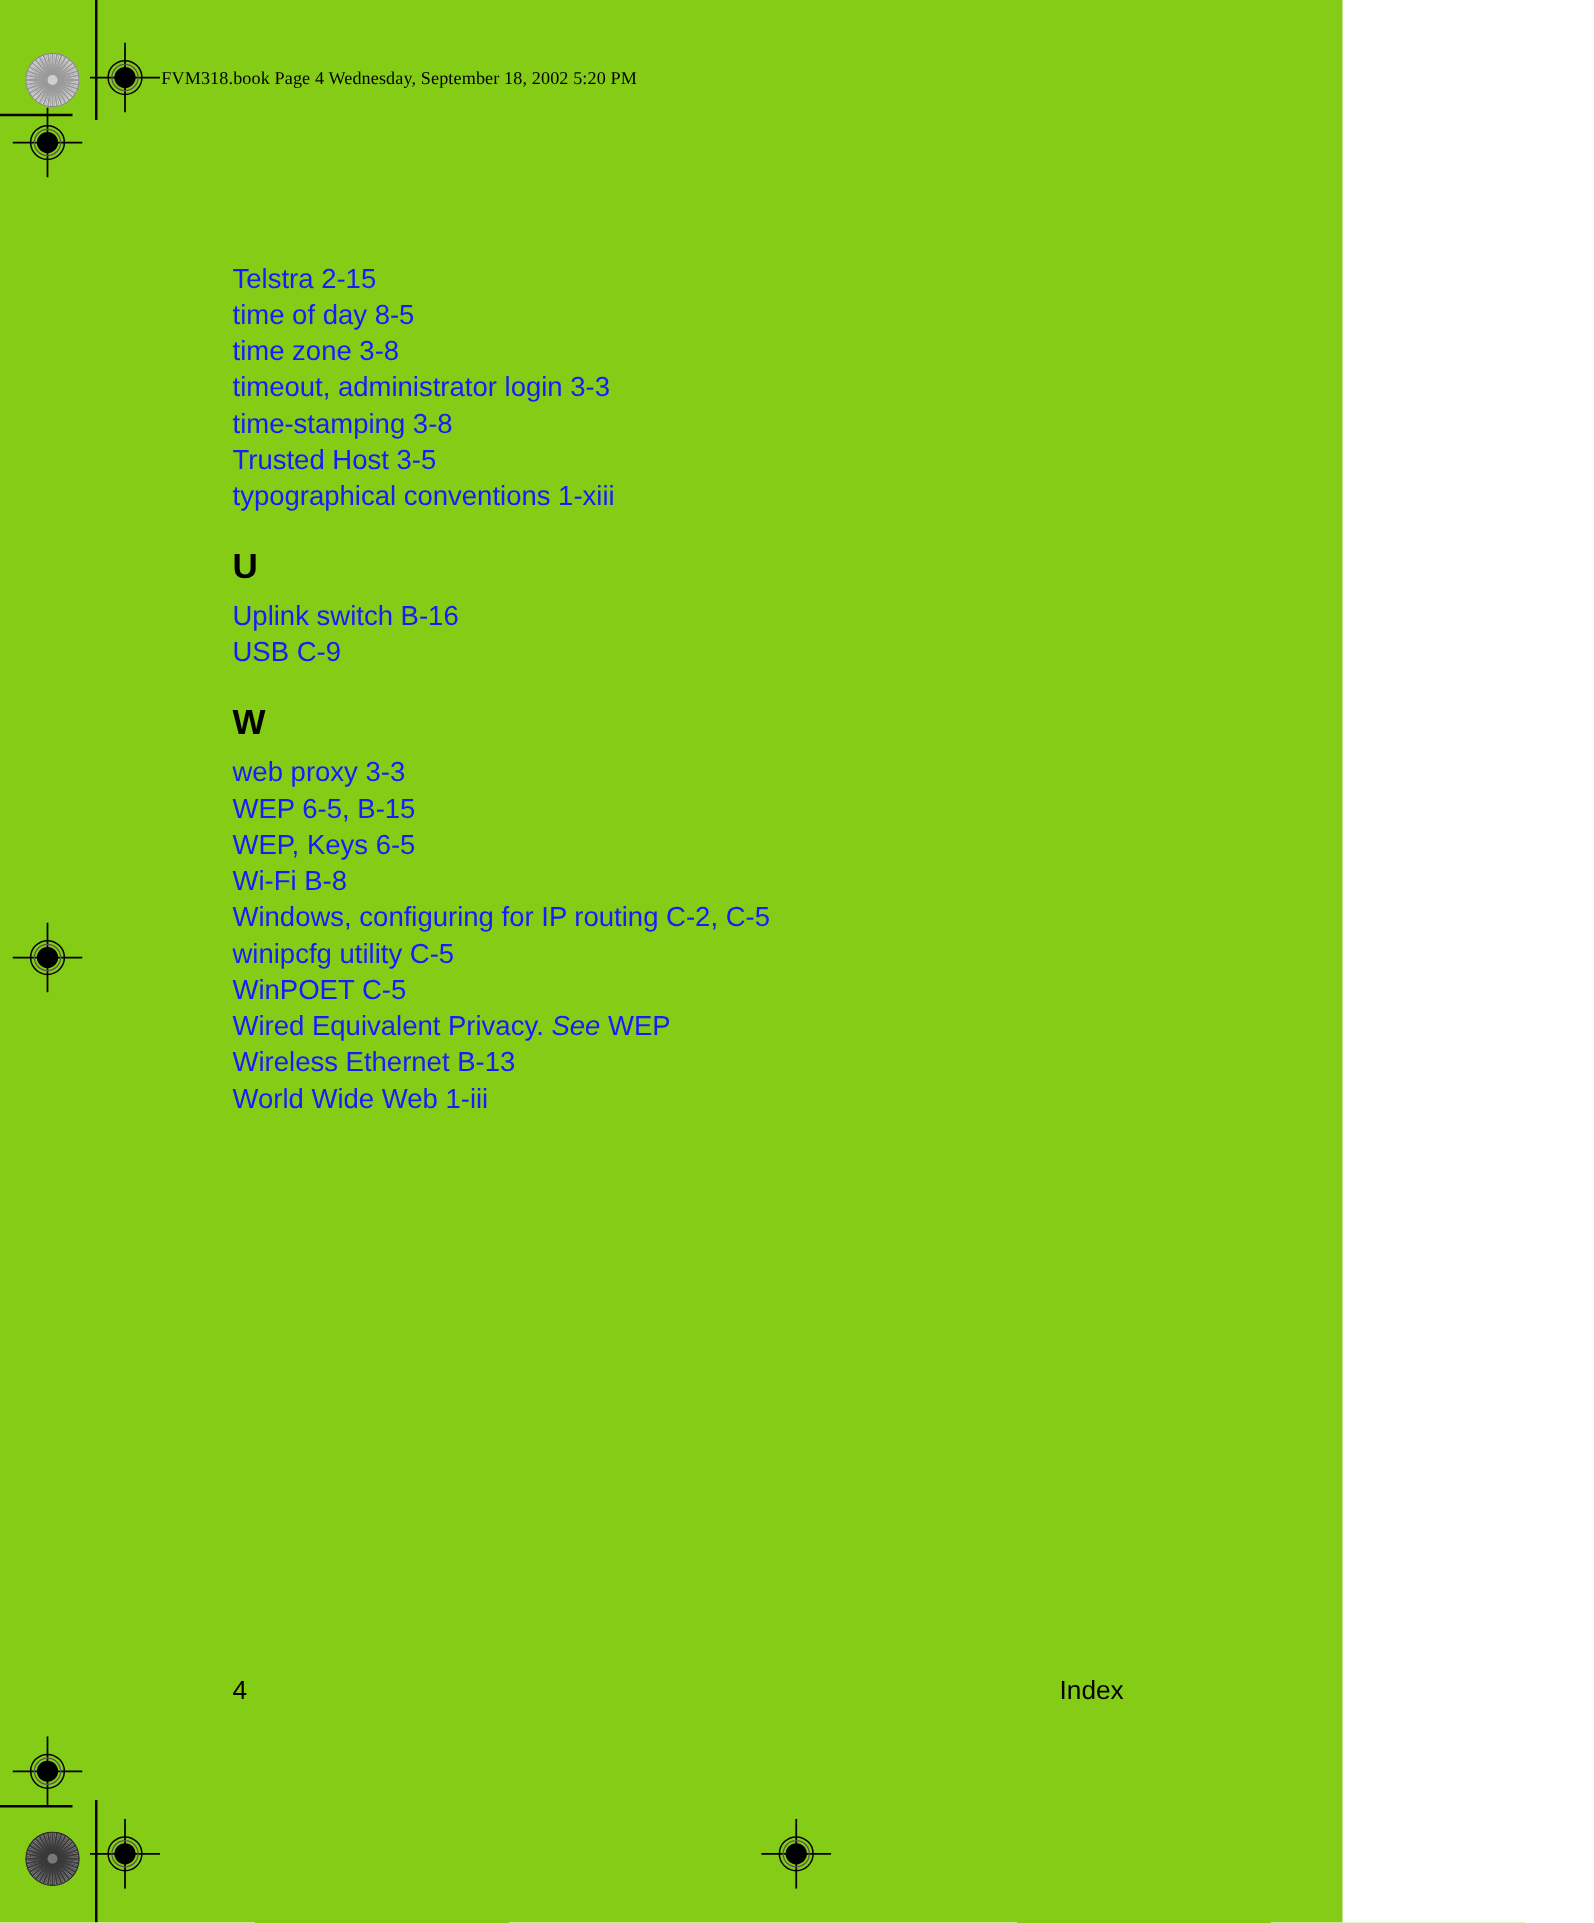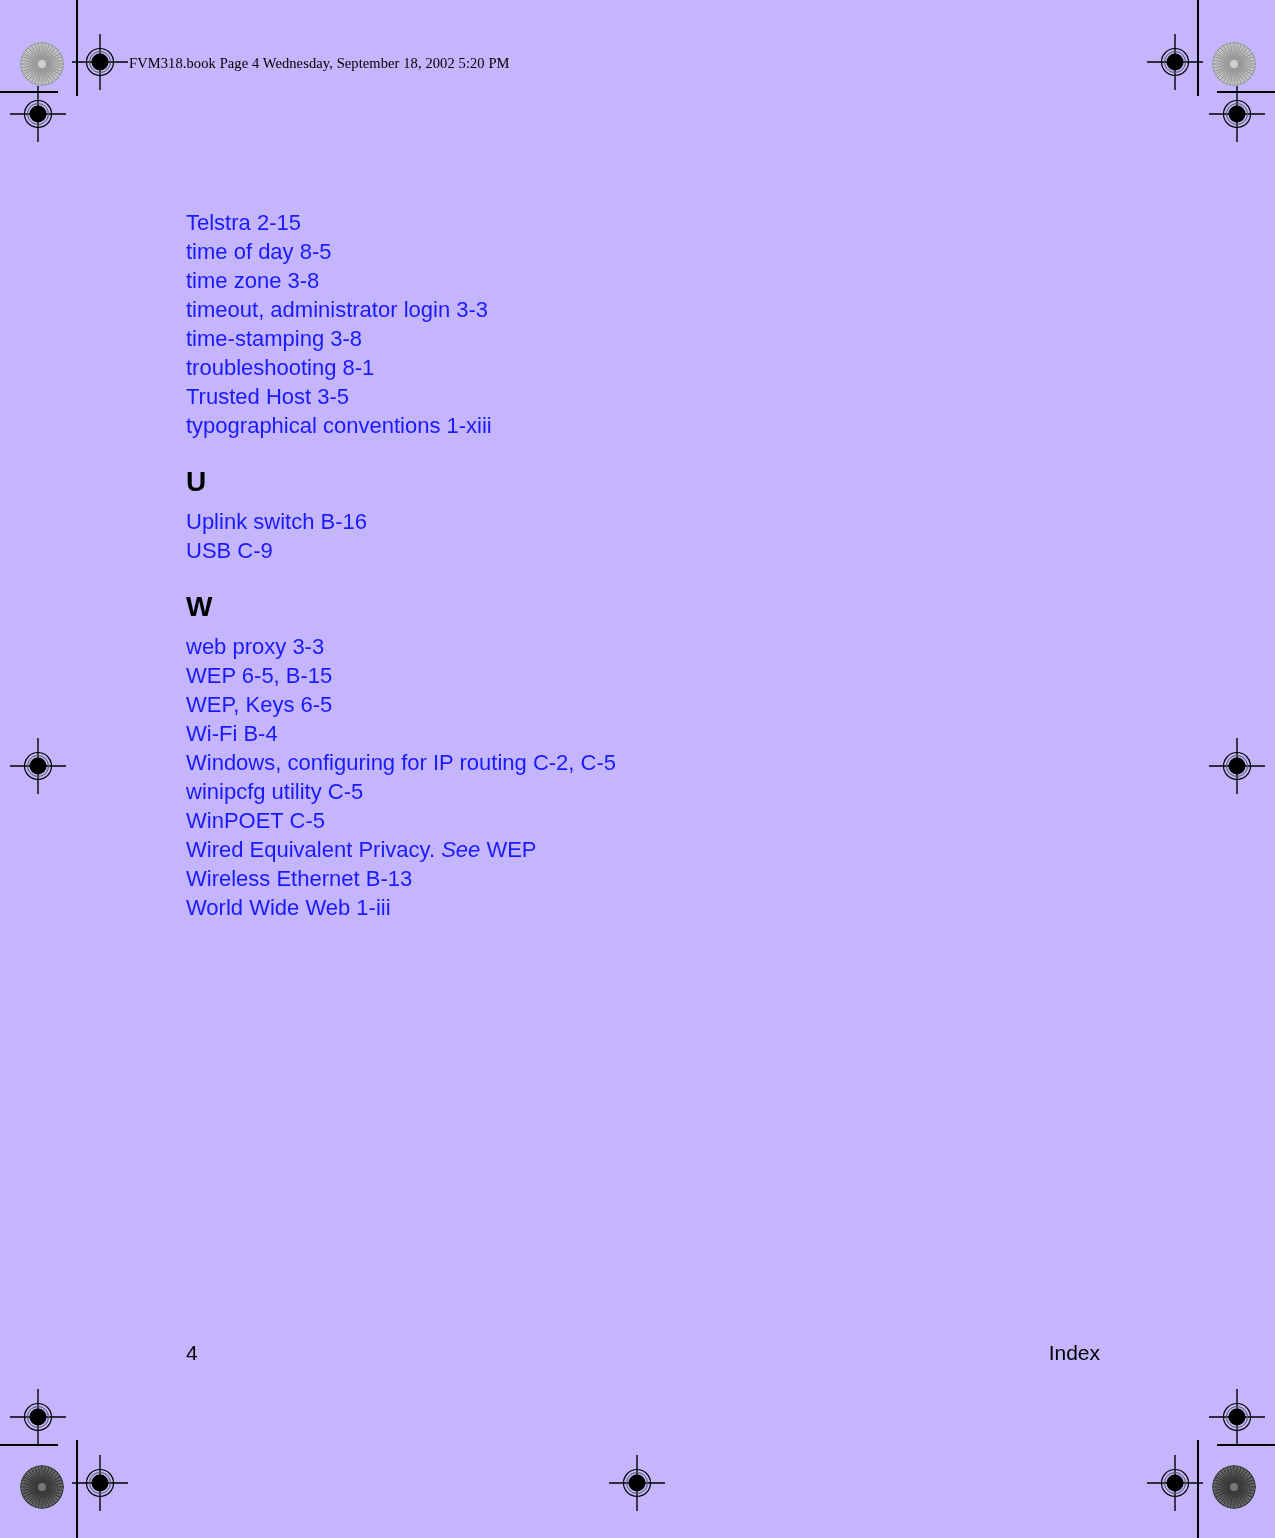--- a/index.html
+++ b/index.html
@@ -7,23 +7,23 @@
     margin: 0;
     padding: 0;
     background: #ffffff;
   }
   body {
     font-family: "Liberation Serif", serif;
     -webkit-font-smoothing: antialiased;
   }
   #page {
     position: relative;
-    width: 1275px;
+    width: 1074px;
     height: 1538px;
-    background: #c4b5fd;
+    background: #84cc16;
     overflow: hidden;
   }
 
   
   .doc-header {
     position: absolute;
     left: 129px;
     top: 55px;
     font-family: "Liberation Serif", serif;
     font-size: 14.5px;
@@ -108,35 +108,34 @@
 
   <div class="doc-header">FVM318.book  Page 4  Wednesday, September 18, 2002  5:20 PM</div>
 
   <div class="index-body">
       <div class="index-group group-first">
         <div class="index-entry">Telstra  2-15</div>
         <div class="index-entry">time of day  8-5</div>
         <div class="index-entry">time zone  3-8</div>
         <div class="index-entry">timeout, administrator login  3-3</div>
         <div class="index-entry">time-stamping  3-8</div>
-        <div class="index-entry">troubleshooting  8-1</div>
         <div class="index-entry">Trusted Host  3-5</div>
         <div class="index-entry">typographical conventions  1-xiii</div>
       </div>
       <div class="index-group">
         <div class="section-heading">U</div>
         <div class="index-entry">Uplink switch  B-16</div>
         <div class="index-entry">USB  C-9</div>
       </div>
       <div class="index-group">
         <div class="section-heading">W</div>
         <div class="index-entry">web proxy  3-3</div>
         <div class="index-entry">WEP  6-5, B-15</div>
         <div class="index-entry">WEP, Keys  6-5</div>
-        <div class="index-entry">Wi-Fi  B-4</div>
+        <div class="index-entry">Wi-Fi  B-8</div>
         <div class="index-entry">Windows, configuring for IP routing  C-2, C-5</div>
         <div class="index-entry">winipcfg utility  C-5</div>
         <div class="index-entry">WinPOET  C-5</div>
         <div class="index-entry"><span>Wired Equivalent Privacy. </span><span class="see">See</span><span> WEP</span></div>
         <div class="index-entry">Wireless Ethernet  B-13</div>
         <div class="index-entry">World Wide Web  1-iii</div>
       </div>
     </div>
 
   <div class="footer">

